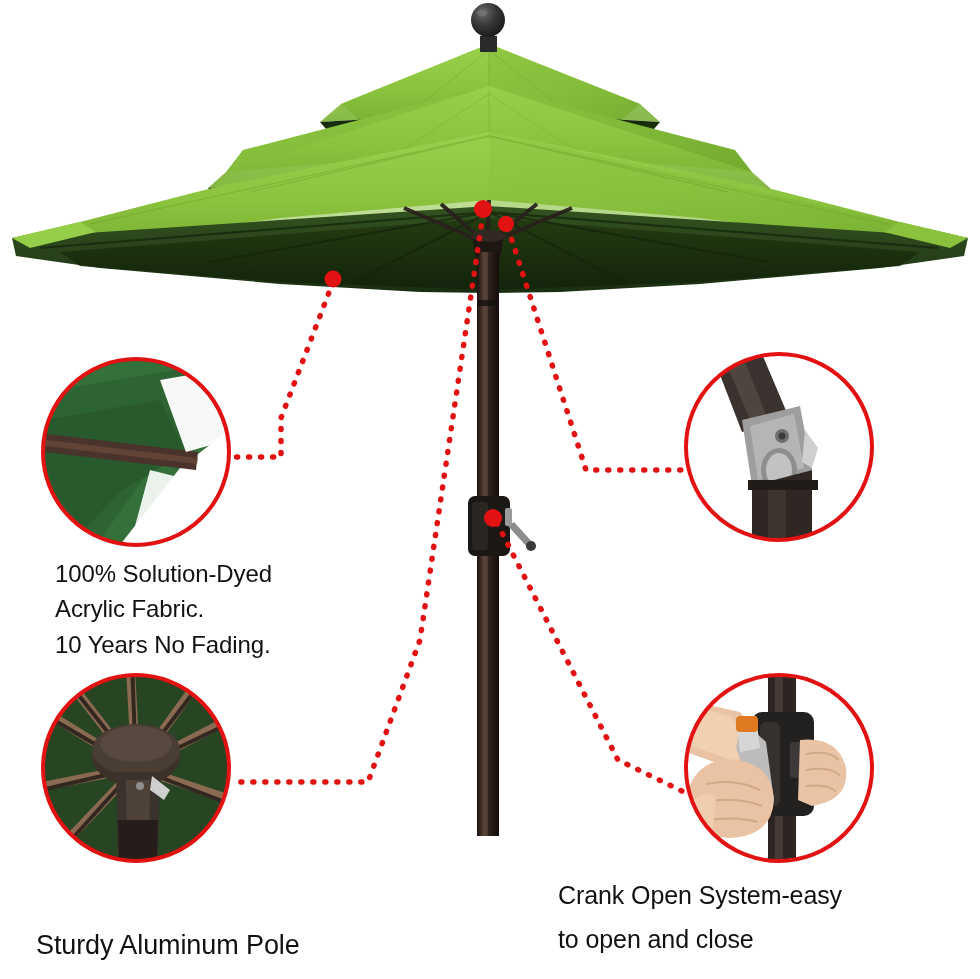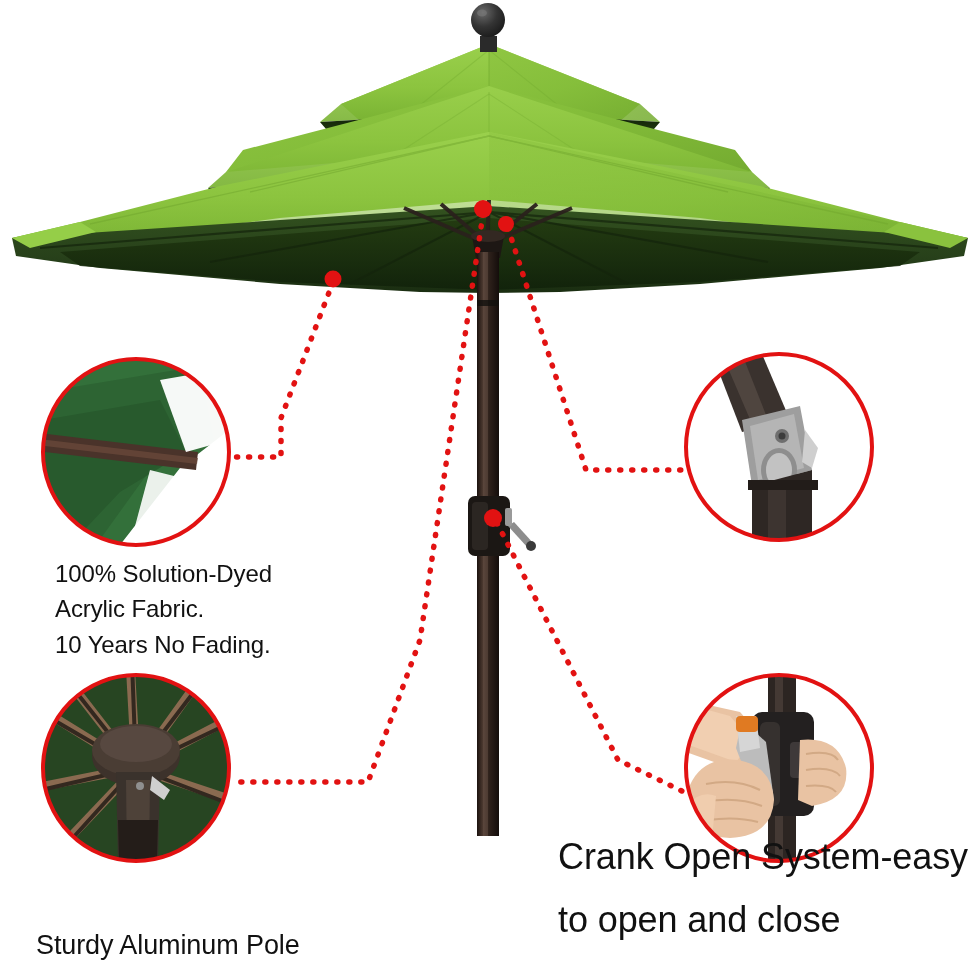--- a/index.html
+++ b/index.html
@@ -49,22 +49,22 @@
   }
   #caption-pole {
     left: 36px;
     top: 878px;
     font-size: 27px;
     line-height: 1.74;
     margin-top: 44px;
   }
   #caption-crank {
     left: 558px;
-    top: 826px;
-    font-size: 36px;
+    top: 874px;
+    font-size: 25px;
     line-height: 1.74;
   }
 </style>
 </head>
 <body>
 
 <div id="stage">
 
   <svg class="layer" viewBox="0 0 980 979">
     <defs>

